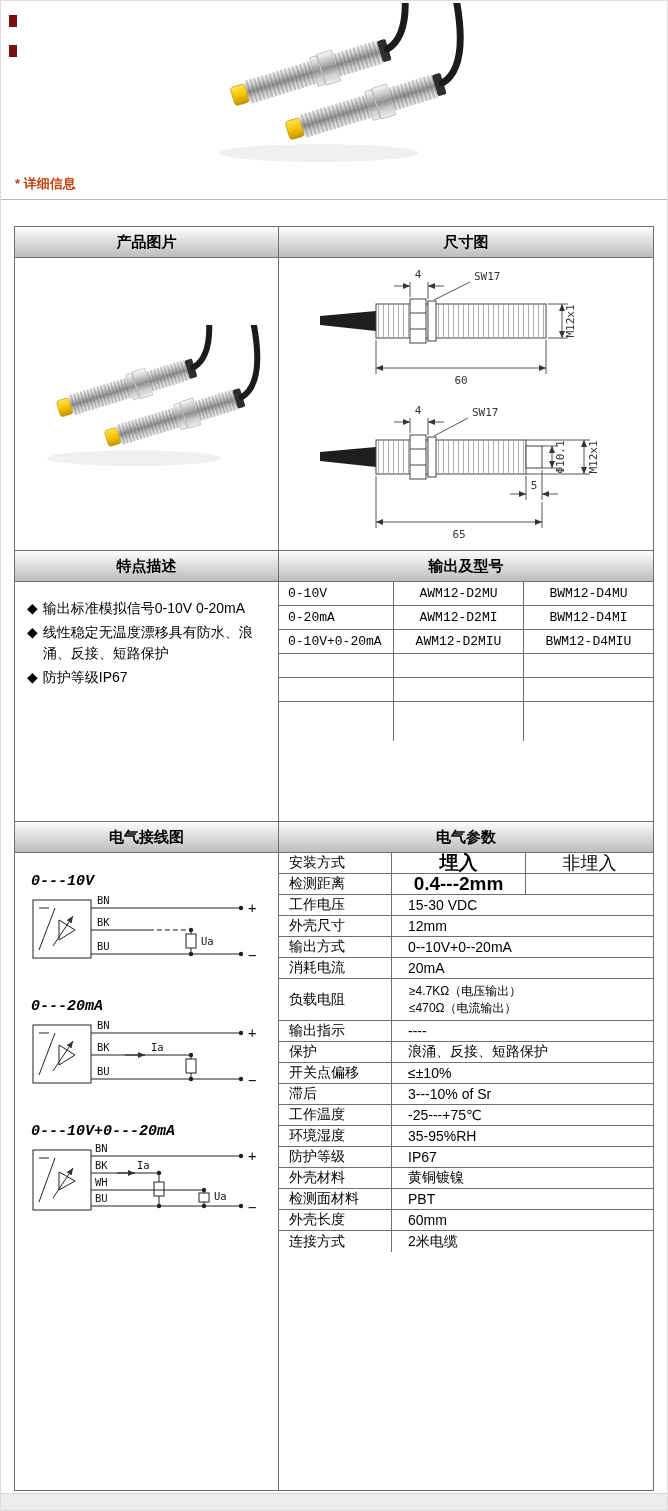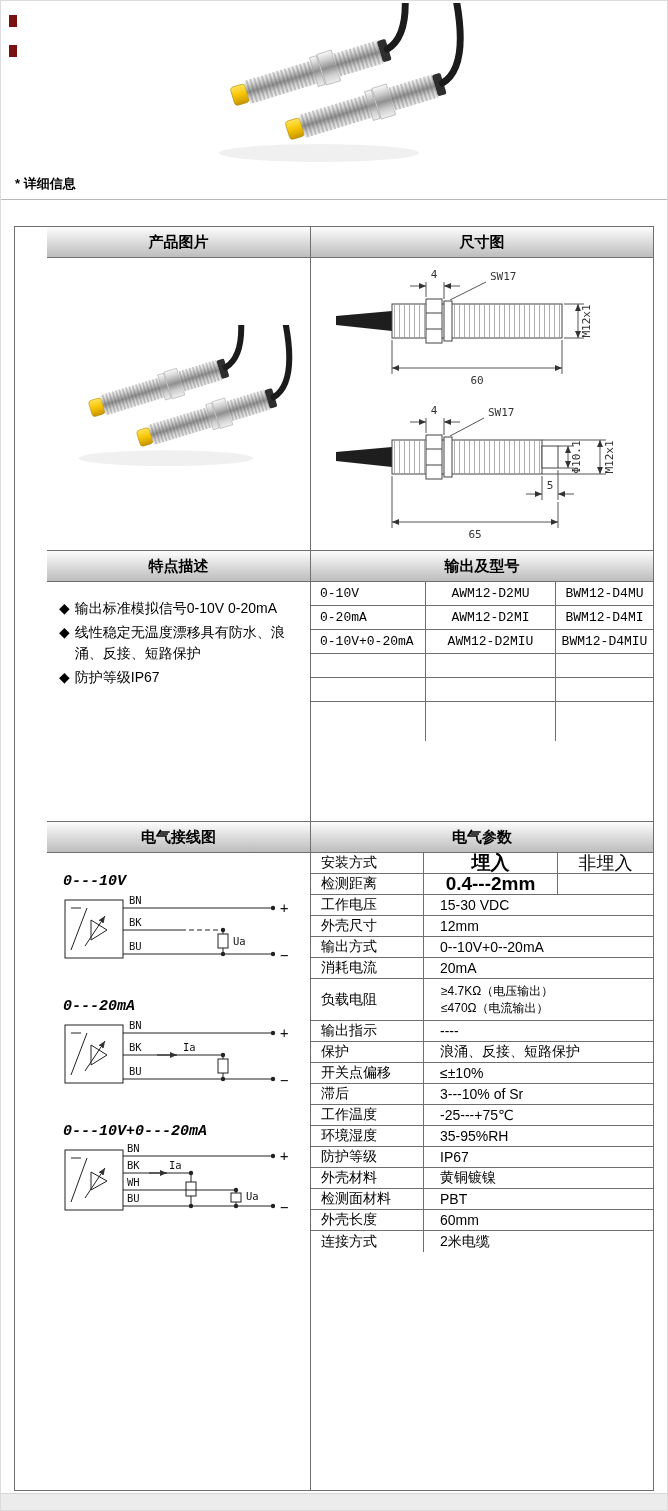--- a/index.html
+++ b/index.html
@@ -1,23 +1,23 @@
 <!DOCTYPE html>
 <html><head>
 <meta charset="utf-8">
 <style>
   *{box-sizing:border-box;margin:0;padding:0;}
   html,body{background:#f5f5f5;}
   body{font-family:"Liberation Sans","DejaVu Sans",sans-serif;color:#000;}
   .page{position:relative;width:668px;height:1511px;margin:0 auto;background:#fff;border:1px solid #dcdcdc;overflow:hidden;}
   .marker{position:absolute;left:8px;width:8px;height:12px;background:#7a1010;}
   .hero{height:172px;display:flex;justify-content:center;align-items:flex-start;padding-top:2px;}
-  .detail-label{font-size:13px;font-weight:bold;color:#000000;margin:2px 0 6px 14px;}
+  .detail-label{font-size:13px;font-weight:bold;color:#c2410c;margin:2px 0 6px 14px;}
   .divider{border:none;border-top:1px solid #b8b8b8;}
-  .spec{width:640px;margin:26px auto 0;border:1px solid #6f6f6f;background:#fff;padding-left:32px;}
+  .spec{width:640px;margin:26px auto 0;border:1px solid #6f6f6f;background:#fff;}
   .flex{display:flex;}
   .hdr-row{border-bottom:1px solid #6f6f6f;}
   .hdr{height:30px;background:linear-gradient(#fdfdfd,#d9d9d9 55%,#bdbdbd);display:flex;align-items:center;justify-content:center;font-weight:bold;font-size:15px;}
   .col-l{width:264px;border-right:1px solid #6f6f6f;}
   .col-r{flex:1;min-width:0;}
   .body-row{border-bottom:1px solid #6f6f6f;}
   .body-row.last{border-bottom:none;}
   .product-cell{display:flex;align-items:center;justify-content:center;}
   .dim-cell{display:flex;flex-direction:column;align-items:center;justify-content:center;gap:6px;padding-top:4px;}
   .features-cell{padding:16px 10px 10px 12px;font-size:14px;line-height:1.5;}

